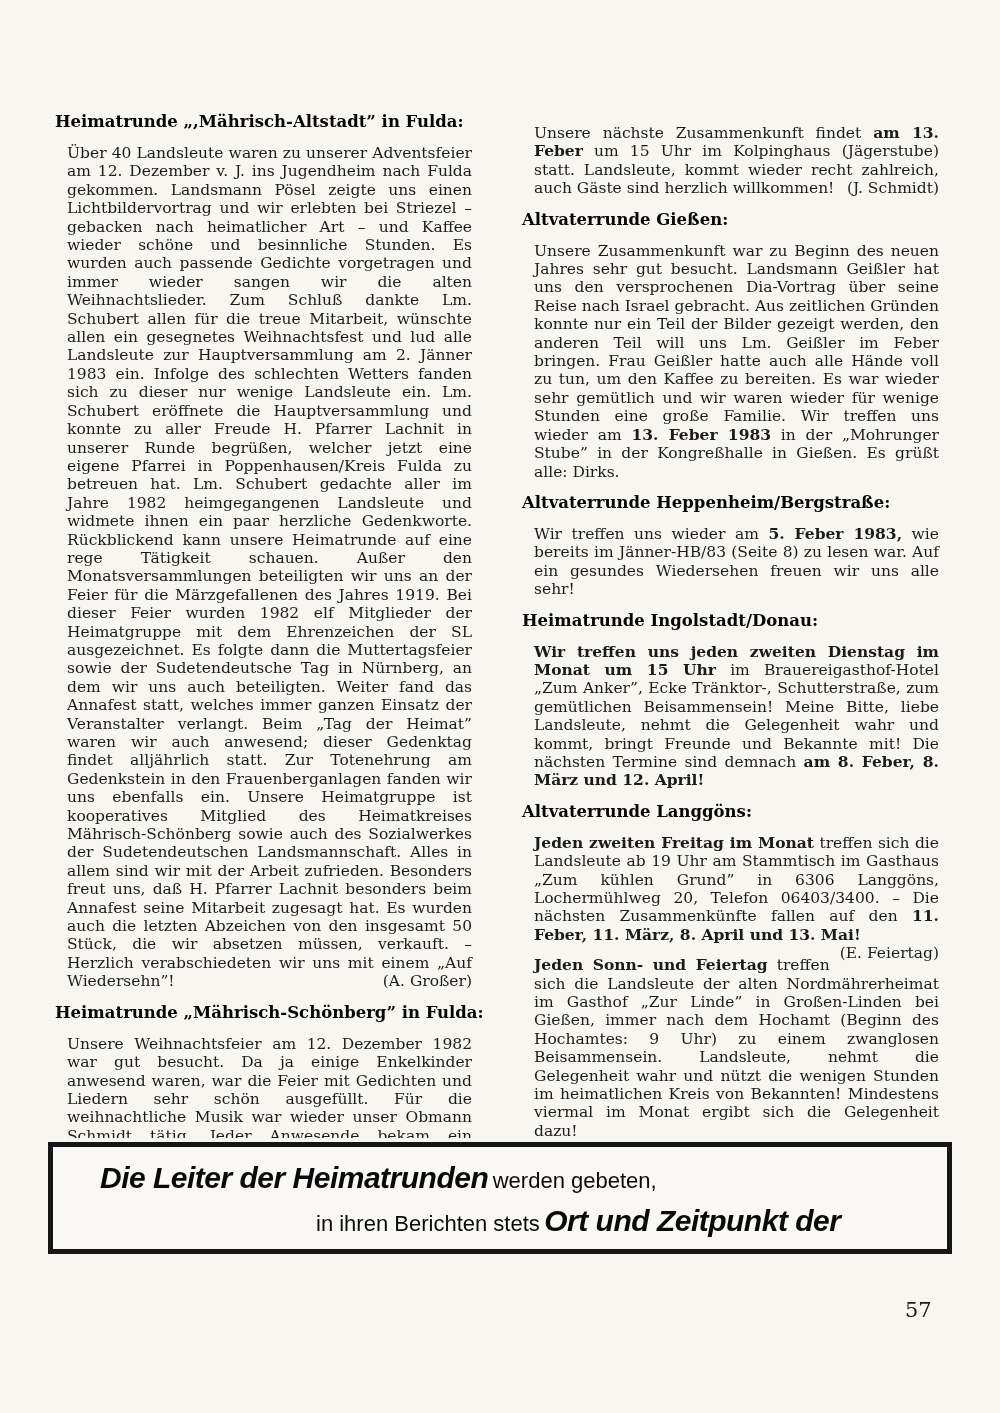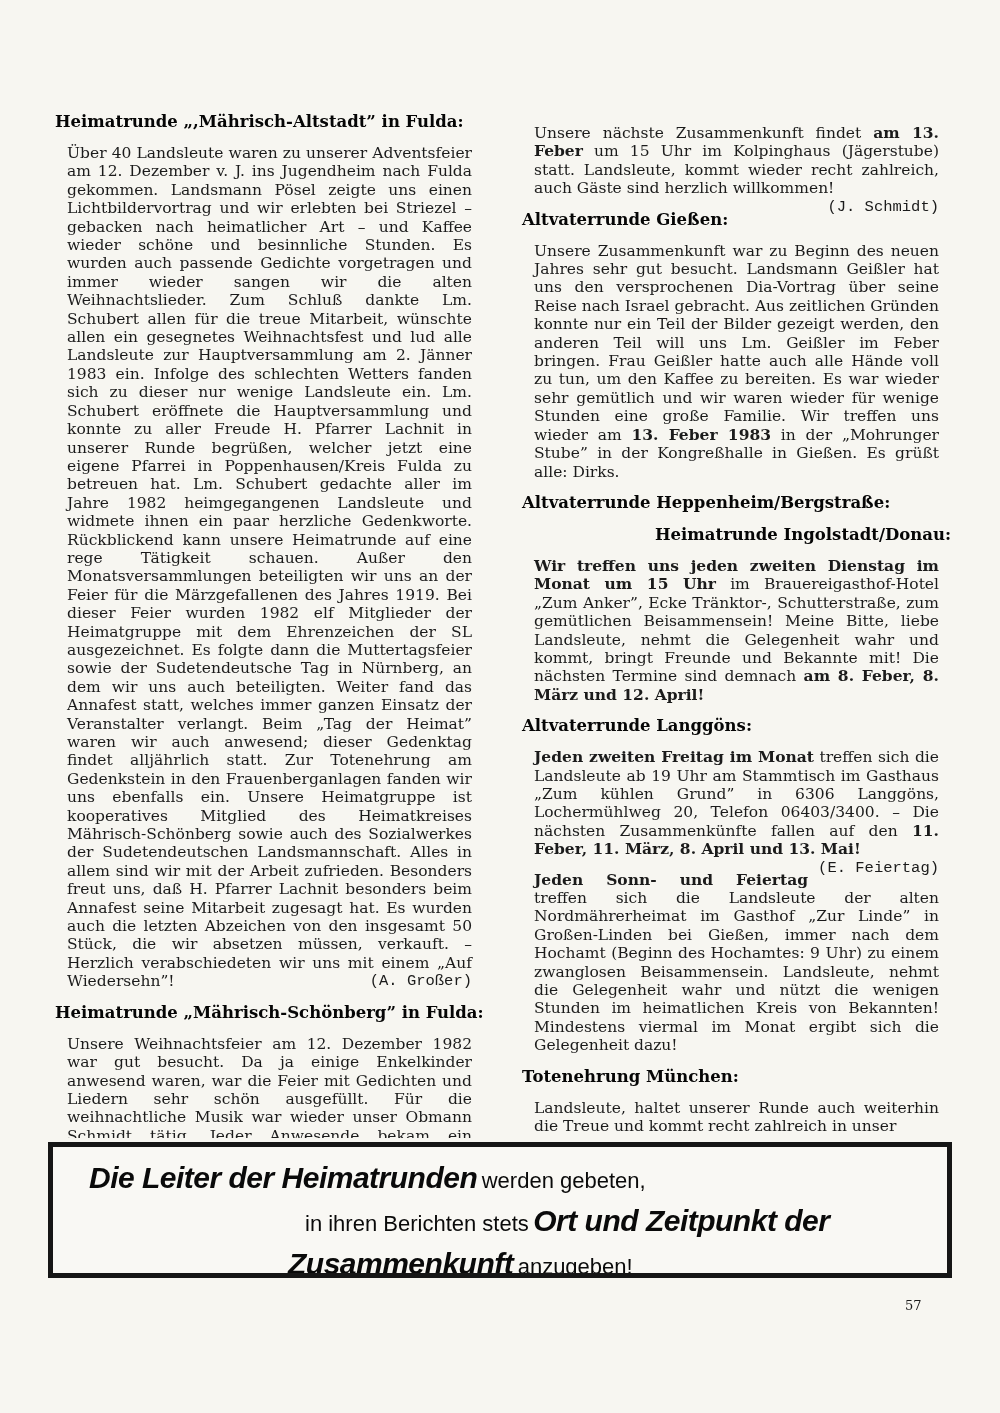--- a/index.html
+++ b/index.html
@@ -24,80 +24,82 @@
   }
   .col { width: 435px; }
   .heading {
     font-weight: bold;
     font-size: 16.5px;
     line-height: 20px;
     color: #060606;
     margin: 12px 0 5px 0;
   }
   .col .heading:first-child { margin-top: 0; }
-  .heading.tight { margin-bottom: 1px; text-align: right; }
+  .heading.tight { margin-bottom: 1px; }
   .para {
     margin: 12px;
     font-size: 15.5px;
     line-height: 18.4px;
     text-align: justify;
     hyphens: auto;
     -webkit-hyphens: auto;
   }
   .b { font-weight: bold; }
-  .sig { float: right; padding-left: 10px; font-family: Liberation Mono, monospace; }
+  .sig { float: right; padding-left: 10px; }
   .notice-box {
     position: absolute;
     left: 48px;
     top: 1142px;
     width: 904px;
-    height: 136px;
+    height: 112px;
     box-sizing: border-box;
     border: 5px solid #161616;
     background: #f9f8f4;
     font-family: "Liberation Sans", sans-serif;
     color: #0a0a0a;
     overflow: hidden;
+    padding-left: 11px;
   }
   .box-line { white-space: nowrap; line-height: 37px; }
   .box-line-1 { margin: 12px 0 0 36px; }
   .box-line-2 { margin: 1px 4px 0 252px; }
   .box-line-3 { margin: 1px 0 0 235px; }
   .box-big {
     font-size: 30px;
     font-weight: bold;
     font-style: italic;
     letter-spacing: -0.5px;
   }
   .box-small { font-size: 22px; }
   .page-number {
     position: absolute;
     left: 905px;
     top: 1298px;
-    font-size: 13px;
+    font-size: 21px;
     color: #1b1b1b;
   }
 </style>
 </head>
 <body>
 
 <div class="page">
 
   <div class="columns">
     <div class="col">
         <div class="heading">Heimatrunde „,Mährisch-Altstadt” in Fulda:</div>
         <p class="para"><span>Über 40 Landsleute waren zu unserer Adventsfeier am 12. Dezember v. J. ins Jugendheim nach Fulda gekommen. Landsmann Pösel zeigte uns einen Lichtbildervortrag und wir erlebten bei Striezel – gebacken nach heimatlicher Art – und Kaffee wieder schöne und besinnliche Stunden. Es wurden auch passende Gedichte vorgetragen und immer wieder sangen wir die alten Weihnachtslieder. Zum Schluß dankte Lm. Schubert allen für die treue Mitarbeit, wünschte allen ein gesegnetes Weihnachtsfest und lud alle Landsleute zur Hauptversammlung am 2. Jänner 1983 ein. Infolge des schlechten Wetters fanden sich zu dieser nur wenige Landsleute ein. Lm. Schubert eröffnete die Hauptversammlung und konnte zu aller Freude H. Pfarrer Lachnit in unserer Runde begrüßen, welcher jetzt eine eigene Pfarrei in Poppenhausen/Kreis Fulda zu betreuen hat. Lm. Schubert gedachte aller im Jahre 1982 heimgegangenen Landsleute und widmete ihnen ein paar herzliche Gedenkworte. Rückblickend kann unsere Heimatrunde auf eine rege Tätigkeit schauen. Außer den Monatsversammlungen beteiligten wir uns an der Feier für die Märzgefallenen des Jahres 1919. Bei dieser Feier wurden 1982 elf Mitglieder der Heimatgruppe mit dem Ehrenzeichen der SL ausgezeichnet. Es folgte dann die Muttertagsfeier sowie der Sudetendeutsche Tag in Nürnberg, an dem wir uns auch beteiligten. Weiter fand das Annafest statt, welches immer ganzen Einsatz der Veranstalter verlangt. Beim „Tag der Heimat” waren wir auch anwesend; dieser Gedenktag findet alljährlich statt. Zur Totenehrung am Gedenkstein in den Frauenberganlagen fanden wir uns ebenfalls ein. Unsere Heimatgruppe ist kooperatives Mitglied des Heimatkreises Mährisch-Schönberg sowie auch des Sozialwerkes der Sudetendeutschen Landsmannschaft. Alles in allem sind wir mit der Arbeit zufrieden. Besonders freut uns, daß H. Pfarrer Lachnit besonders beim Annafest seine Mitarbeit zugesagt hat. Es wurden auch die letzten Abzeichen von den insgesamt 50 Stück, die wir absetzen müssen, verkauft. – Herzlich verabschiedeten wir uns mit einem „Auf Wiedersehn”!</span><span class="sig">(A. Großer)</span></p>
         <div class="heading">Heimatrunde „Mährisch-Schönberg” in Fulda:</div>
         <p class="para"><span>Unsere Weihnachtsfeier am 12. Dezember 1982 war gut besucht. Da ja einige Enkelkinder anwesend waren, war die Feier mit Gedichten und Liedern sehr schön ausgefüllt. Für die weihnachtliche Musik war wieder unser Obmann Schmidt tätig. Jeder Anwesende bekam ein Geschenk, worüber sich groß und klein freute. Unsere Zusammenkunft endete mit dem schönen Lied „Stille Nacht, heilige Nacht” – dann trat jeder seinen Heimweg an. –</span></p>
       </div>
     <div class="col">
         <p class="para"><span>Unsere nächste Zusammenkunft findet </span><span class="b">am 13. Feber</span><span> um 15 Uhr im Kolpinghaus (Jägerstube) statt. Landsleute, kommt wieder recht zahlreich, auch Gäste sind herzlich willkommen!</span><span class="sig">(J. Schmidt)</span></p>
         <div class="heading">Altvaterrunde Gießen:</div>
         <p class="para"><span>Unsere Zusammenkunft war zu Beginn des neuen Jahres sehr gut besucht. Landsmann Geißler hat uns den versprochenen Dia-Vortrag über seine Reise nach Israel gebracht. Aus zeitlichen Gründen konnte nur ein Teil der Bilder gezeigt werden, den anderen Teil will uns Lm. Geißler im Feber bringen. Frau Geißler hatte auch alle Hände voll zu tun, um den Kaffee zu bereiten. Es war wieder sehr gemütlich und wir waren wieder für wenige Stunden eine große Familie. Wir treffen uns wieder am </span><span class="b">13. Feber 1983</span><span> in der „Mohrunger Stube” in der Kongreßhalle in Gießen. Es grüßt alle: Dirks.</span></p>
         <div class="heading">Altvaterrunde Heppenheim/Bergstraße:</div>
+        <p class="para"><span>Wir treffen uns wieder am </span><span class="b">5. Feber 1983,</span><span> wie bereits im Jänner-HB/83 (Seite 8) zu lesen war. Auf ein gesundes Wiedersehen freuen wir uns alle sehr!</span></p>
         <div class="heading tight">Heimatrunde Ingolstadt/Donau:</div>
         <p class="para"><span class="b">Wir treffen uns jeden zweiten Dienstag im Monat um 15 Uhr</span><span> im Brauereigasthof-Hotel „Zum Anker”, Ecke Tränktor-, Schutterstraße, zum gemütlichen Beisammensein! Meine Bitte, liebe Landsleute, nehmt die Gelegenheit wahr und kommt, bringt Freunde und Bekannte mit! Die nächsten Termine sind demnach </span><span class="b">am 8. Feber, 8. März und 12. April!</span></p>
         <div class="heading">Altvaterrunde Langgöns:</div>
         <p class="para"><span class="b">Jeden zweiten Freitag im Monat</span><span> treffen sich die Landsleute ab 19 Uhr am Stammtisch im Gasthaus „Zum kühlen Grund” in 6306 Langgöns, Lochermühlweg 20, Telefon 06403/3400. – Die nächsten Zusammenkünfte fallen auf den </span><span class="b">11. Feber, 11. März, 8. April und 13. Mai!</span><span class="sig">(E. Feiertag)</span></p>
         <p class="para"><span class="b">Jeden Sonn- und Feiertag</span><span> treffen sich die Landsleute der alten Nordmährerheimat im Gasthof „Zur Linde” in Großen-Linden bei Gießen, immer nach dem Hochamt (Beginn des Hochamtes: 9 Uhr) zu einem zwanglosen Beisammensein. Landsleute, nehmt die Gelegenheit wahr und nützt die wenigen Stunden im heimatlichen Kreis von Bekannten! Mindestens viermal im Monat ergibt sich die Gelegenheit dazu!</span></p>
         <div class="heading">Totenehrung München:</div>
         <p class="para"><span>Landsleute, haltet unserer Runde auch weiterhin die Treue und kommt recht zahlreich in unser</span></p>
       </div>
   </div>
 

